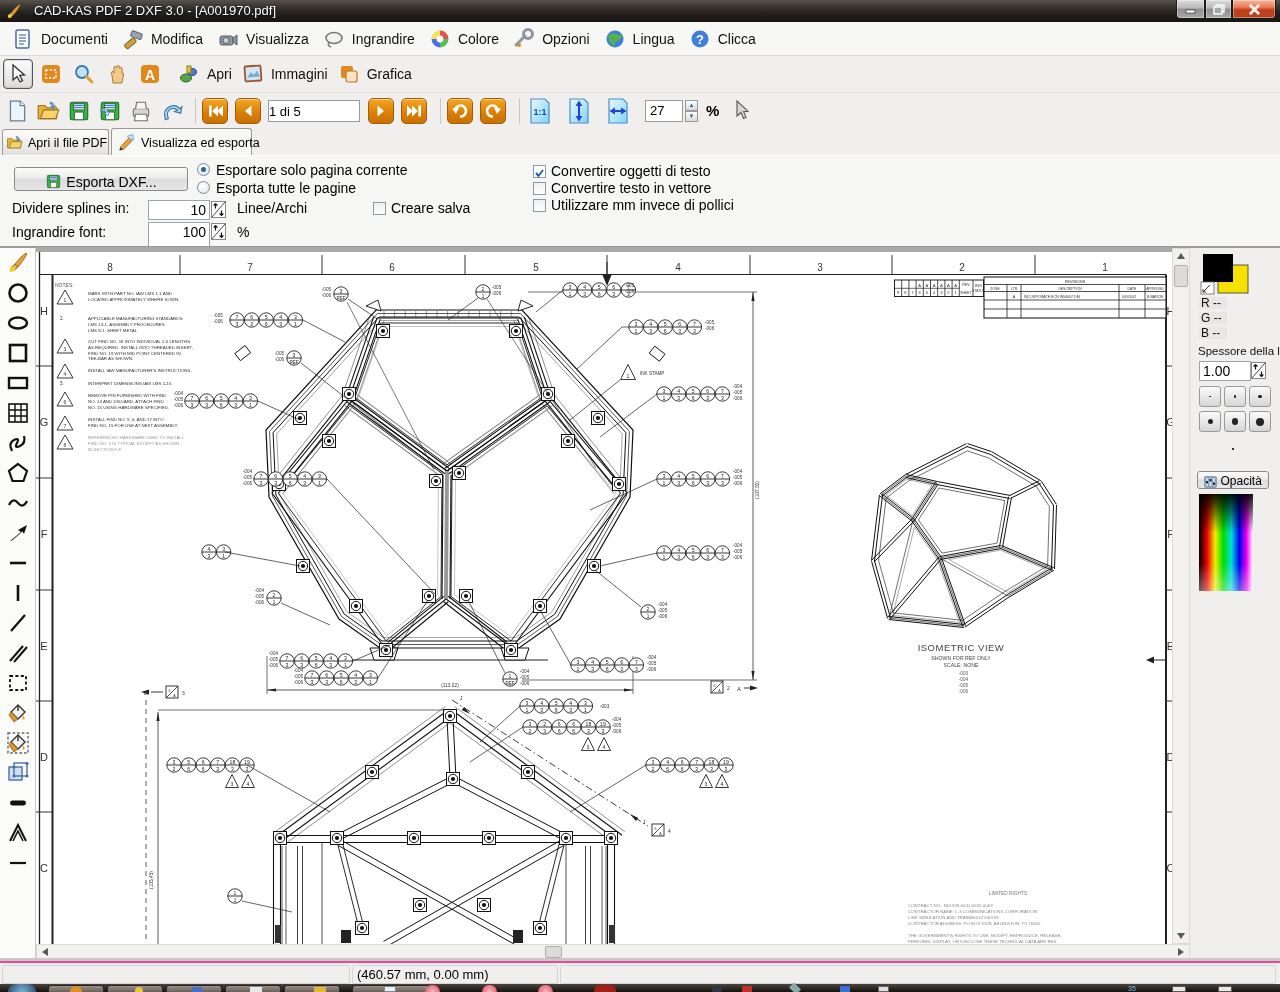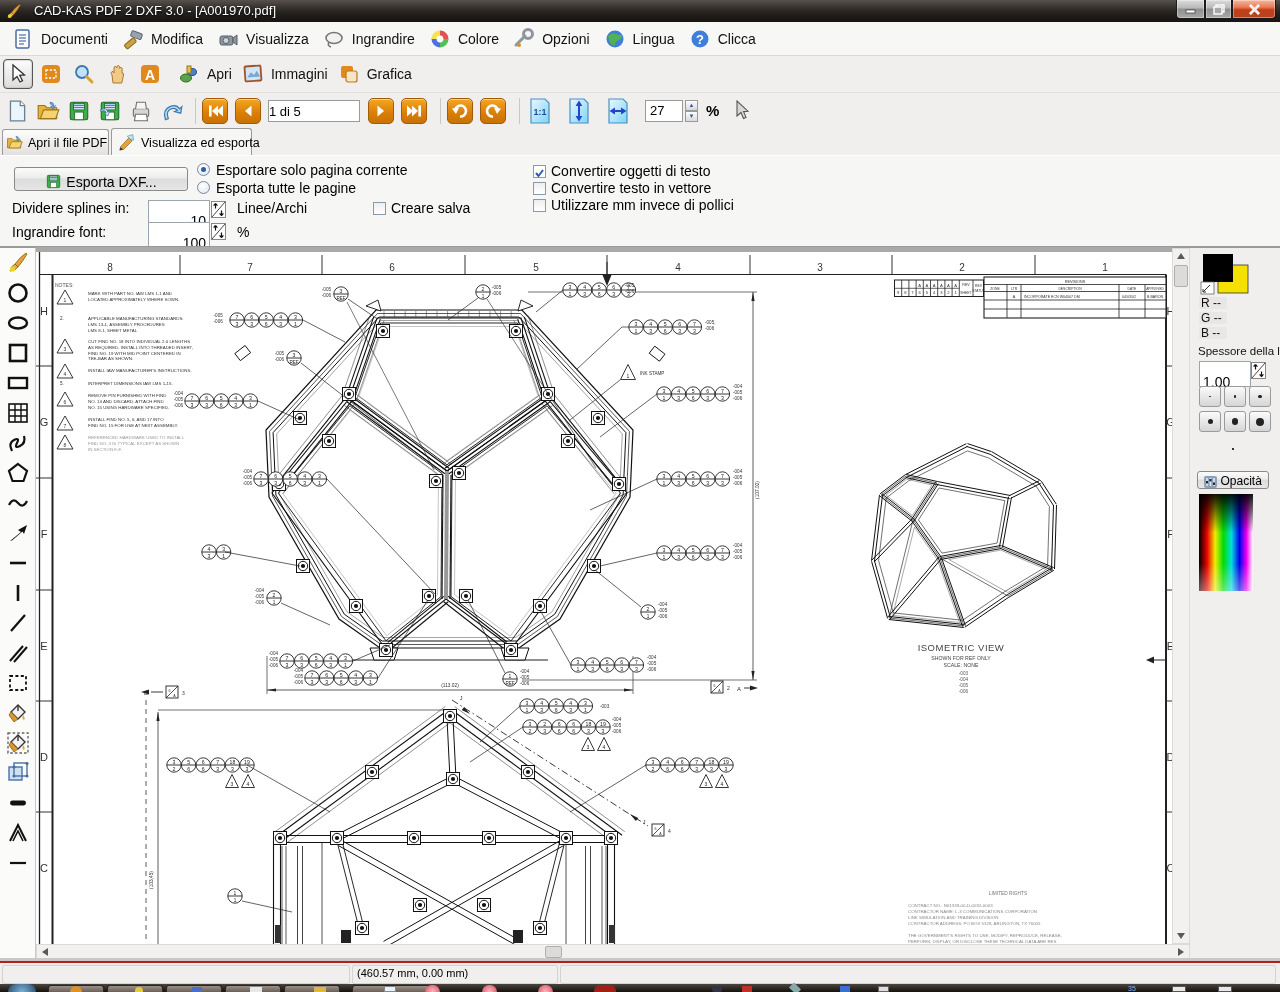--- a/index.html
+++ b/index.html
@@ -30,30 +30,30 @@
 .tab1{position:absolute;left:2px;top:1px;width:107px;height:26px;background:linear-gradient(#fdfdfc,#e2e0de);border:1px solid #9a9a9a;border-bottom:none;border-radius:3px 3px 0 0;display:flex;align-items:center;font-size:12.5px;padding-left:2px;white-space:nowrap}
 .tab2{position:absolute;left:111px;top:0px;width:141px;height:28px;background:#f6f6f5;border:1px solid #9a9a9a;border-bottom:none;border-radius:3px 3px 0 0;display:flex;align-items:center;font-size:12.5px;padding-left:4px;white-space:nowrap}
 .tab1 svg,.tab2 svg{margin-right:4px;flex:0 0 auto}
 .panel{position:absolute;left:0;top:155px;width:1280px;height:92px;background:#f6f6f5;border-top:1px solid #fff;font-size:14px;color:#000}
 .panel .lbl{position:absolute}
 .btn{position:absolute;background:linear-gradient(#fbfbfb,#ececec 45%,#dcdcdc 50%,#e6e6e6);border:1px solid #8a8a8a;border-radius:3px;display:flex;align-items:flex-end;justify-content:center;font-size:14px;white-space:nowrap}
 .btn svg{flex:0 0 auto}
 .radio{position:absolute;width:13px;height:13px;border-radius:50%;border:1px solid #7a8a9a;background:radial-gradient(circle at 40% 35%,#fff,#dce6ee)}
 .radio.on::after{content:"";position:absolute;left:3px;top:3px;width:5px;height:5px;border-radius:50%;background:#2c5fa8}
 .check{position:absolute;width:13px;height:13px;border:1px solid #8a9aaa;background:linear-gradient(#eee,#fff)}
-.spin{position:absolute;background:#fff;border:1px solid #9aa5ae;font-size:14px;text-align:right;padding:12px 3px}
+.spin{position:absolute;background:#fff;border:1px solid #9aa5ae;font-size:14px;text-align:right;padding:1px 3px}
 .combo{position:absolute;left:373px;top:163px;width:143px;height:23px;background:#fff;border:1px solid #9aa5ae;font-size:14px}
 .divider{position:absolute;left:0;top:246px;width:1280px;height:2px;background:#9a9a9a}
 .lefttool{position:absolute;left:0;top:248px;width:36px;height:712px;background:#fbfbfa;border-right:1px solid #c8c8c8}
 .lti{width:36px;height:30px;display:flex;align-items:center;justify-content:center}
 .rpanel{position:absolute;left:1190px;top:248px;width:90px;height:712px;background:#f0efee;font-size:13px}
 .vscroll{position:absolute;left:1172px;top:248px;width:18px;height:696px;background:#f2f1f0;border:1px solid #dcdbda}
 .hscroll{position:absolute;left:36px;top:944px;width:1154px;height:16px;background:#f2f1f0;border:1px solid #dcdbda}
 .sthumb{position:absolute;background:#dcdbda;border:1px solid #b0afae;border-radius:2px}
-.statusbar{position:absolute;left:0;top:961px;width:1280px;height:23px;background:#f0efee;border-top:2px solid #b91c1c;box-shadow:0 -3px 0 #c9c8c7;font-size:11px}
+.statusbar{position:absolute;left:0;top:961px;width:1280px;height:23px;background:#f0efee;border-top:2px solid #ec4899;box-shadow:0 -3px 0 #c9c8c7;font-size:13px}
 .scell{position:absolute;top:2px;height:19px;border:1px solid #d5d4d3;border-radius:2px}
 .taskbar{position:absolute;left:0;top:984px;width:1280px;height:8px;background:linear-gradient(#4a443e,#16120e)}
 .tkb{position:absolute;top:1px;height:7px;background:linear-gradient(#9a9088,#6a6058);border:1px solid #2a2622;border-bottom:none;border-radius:3px 3px 0 0}
 .dotb{width:22px;height:21px;margin:0 3px 4px 0;background:linear-gradient(#fbfbfb,#d5d5d5);border:1px solid #9a9a9a;border-radius:3px;display:flex;align-items:center;justify-content:center}
 .dotb span{background:#222;border-radius:50%;display:block}
 text{font-family:"Liberation Sans",sans-serif}
 </style></head><body>
 
 <div class="titlebar">
  <div class="ticon"><svg width="16" height="16" viewBox="0 0 22 22">

